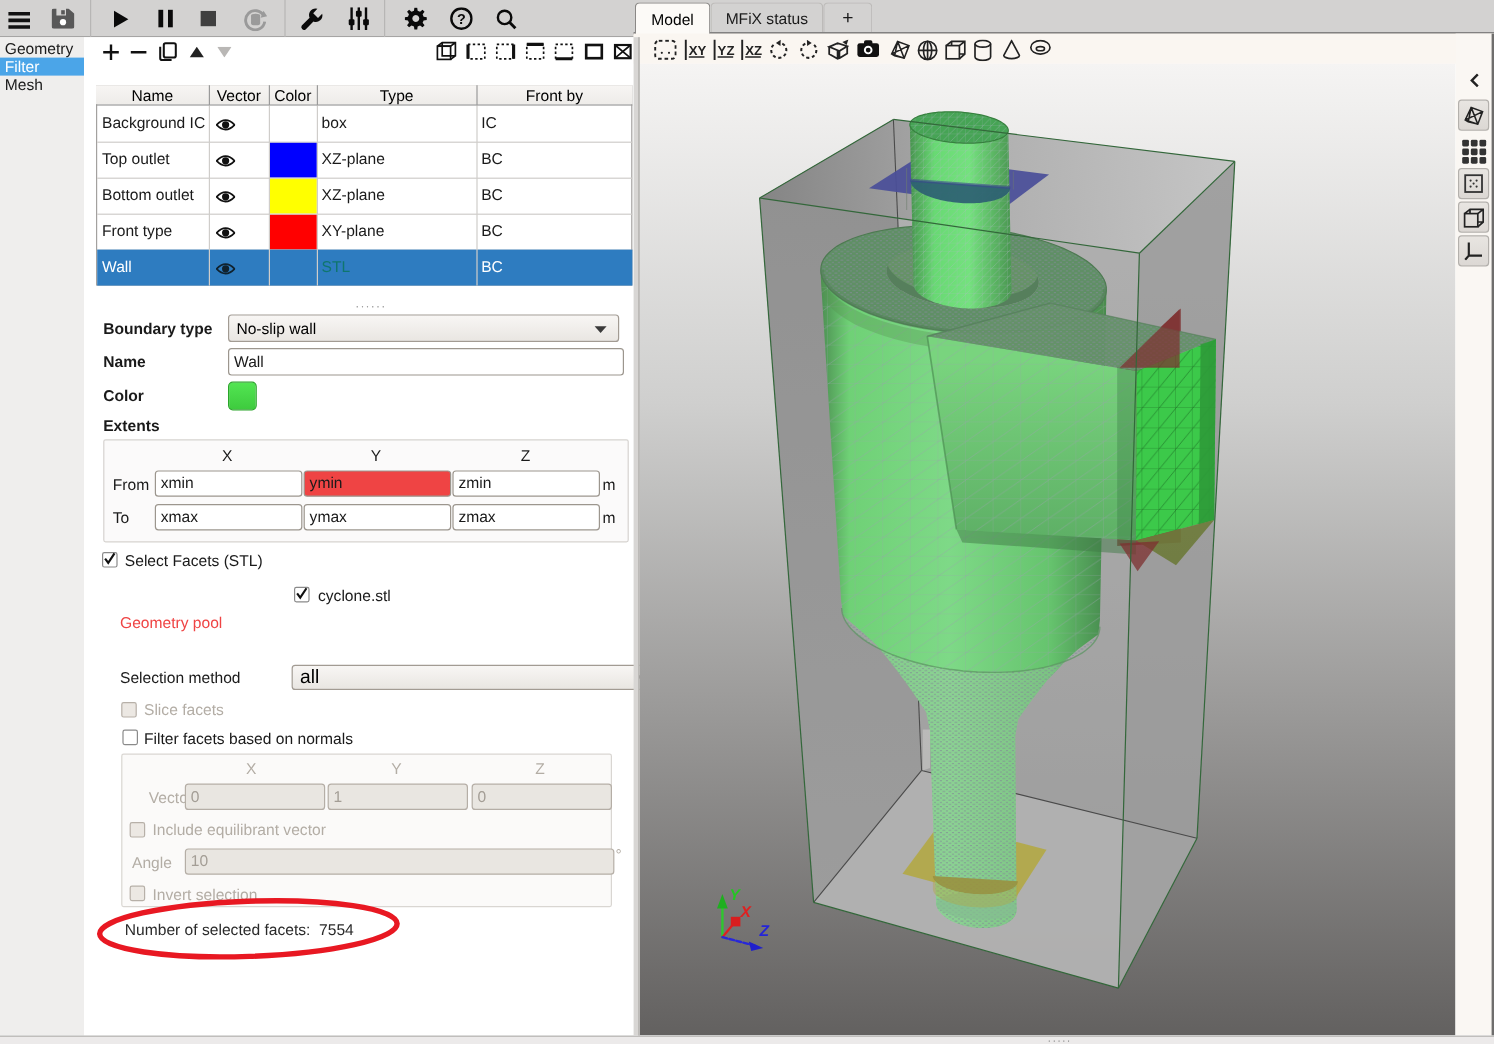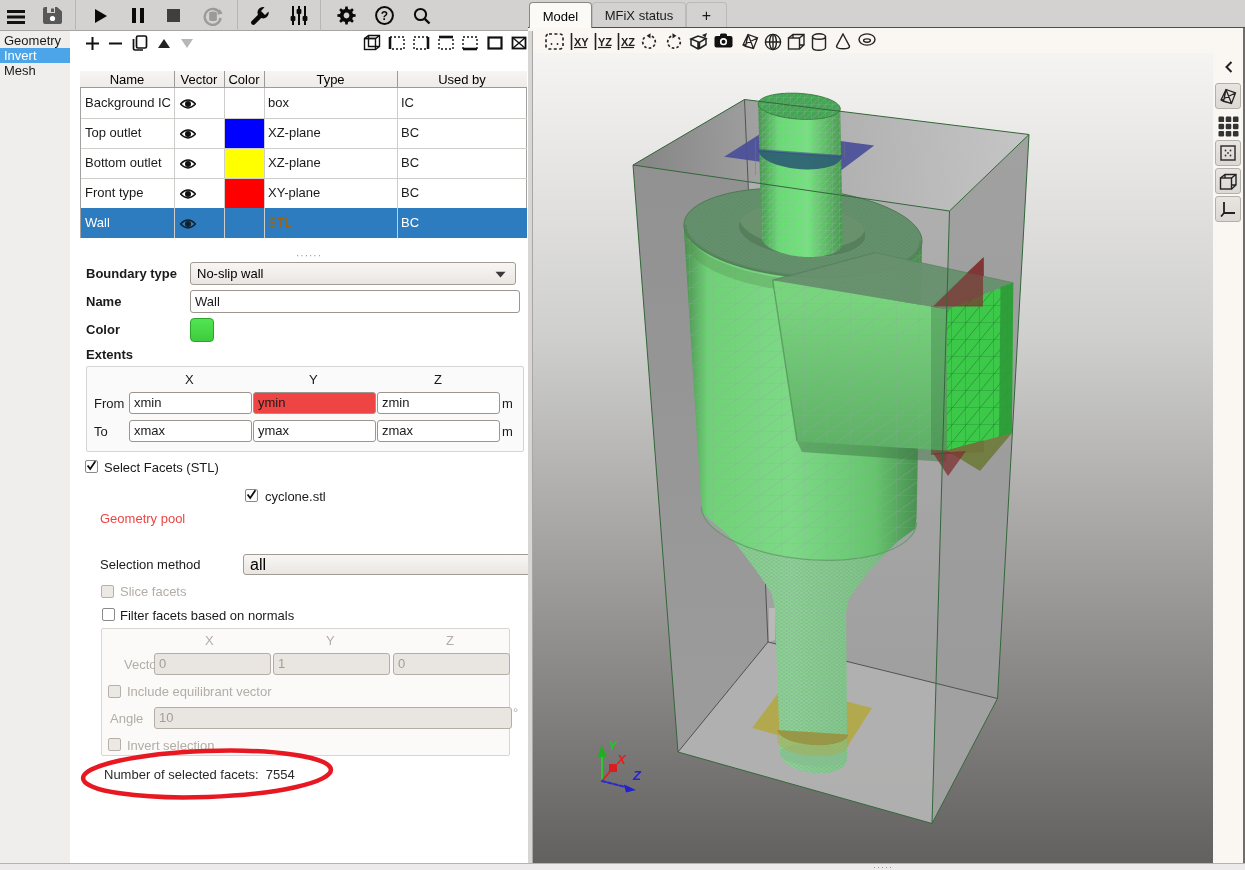--- a/index.html
+++ b/index.html
@@ -61,21 +61,21 @@
     </svg></div>
 <div class="abs" style="left:528px;top:0;width:717px;height:27px;background:#d3d2d1"></div>
 <div class="abs" style="left:528px;top:26.5px;width:717px;height:2px;background:#4e4d4c"></div>
 <div class="abs" style="left:528px;top:28px;width:717px;height:25px;background:#faf6f1"></div>
 <div class="abs" style="left:592px;top:2px;width:94px;height:25px;border:1px solid #bcbab8;border-bottom:none;border-radius:4px 4px 0 0;font-size:13px;text-align:center;line-height:26px;color:#1a1a1a">MFiX status</div>
 <div class="abs" style="left:686px;top:2px;width:41px;height:25px;border:1px solid #bcbab8;border-bottom:none;border-radius:4px 4px 0 0;font-size:16px;text-align:center;line-height:25px;color:#1a1a1a">+</div>
 <div class="abs" style="left:529px;top:2px;width:63px;height:27px;background:#fcfaf7;border:1px solid #8a8886;border-bottom:none;border-radius:4px 4px 0 0;font-size:13px;text-align:center;line-height:27px">Model</div>
 <div class="abs" style="left:0;top:31px;width:70px;height:832px;background:#efeeed"></div>
 <div style="position:absolute;left:4px;top:33px;font-size:13px;font-weight:normal;color:#1a1a1a;white-space:nowrap">Geometry</div>
 <div class="abs" style="left:0;top:48px;width:70px;height:15px;background:#4ba5e8"></div>
-<div style="position:absolute;left:4px;top:48px;font-size:13px;font-weight:normal;color:#fff;white-space:nowrap">Invert</div>
+<div style="position:absolute;left:4px;top:48px;font-size:13px;font-weight:normal;color:#fff;white-space:nowrap">Filter</div>
 <div style="position:absolute;left:4px;top:63px;font-size:13px;font-weight:normal;color:#1a1a1a;white-space:nowrap">Mesh</div>
 <div class="abs" style="left:70px;top:31px;width:458px;height:832px;background:#fff"></div>
 <div class="abs" style="left:85px;top:36px;line-height:0"><svg width="15" height="15" viewBox="0 0 15 15">
       <path d="M7.5 1 v13 M1 7.5 h13" stroke="#111" stroke-width="2"></path>
     </svg></div>
 <div class="abs" style="left:108px;top:36px;line-height:0"><svg width="15" height="15" viewBox="0 0 15 15">
       <path d="M1 7.5 h13" stroke="#111" stroke-width="2"></path>
     </svg></div>
 <div class="abs" style="left:132px;top:35px;line-height:0"><svg width="16" height="16" viewBox="0 0 16 16">
       <rect x="4.5" y="1" width="10" height="12" rx="1.5" fill="none" stroke="#111" stroke-width="1.7"></rect>
@@ -118,21 +118,21 @@
     </svg></div>
 <div class="abs" style="left:80px;top:71px;width:447px;height:167px;border:1px solid #a3a19f"></div>
 <div class="abs" style="left:80px;top:71px;width:447px;height:17px;background:linear-gradient(#f7f5f3,#eeece9);border-bottom:1px solid #9a9a9a"></div>
 <div class="abs" style="left:80px;top:72px;width:94px;height:16px;font-size:13px;text-align:center;line-height:16px">Name</div>
 <div class="abs" style="left:174px;top:72px;width:50px;height:16px;font-size:13px;text-align:center;line-height:16px">Vector</div>
 <div class="abs" style="left:174px;top:71px;width:1px;height:17px;background:#9a9a9a"></div>
 <div class="abs" style="left:224px;top:72px;width:40px;height:16px;font-size:13px;text-align:center;line-height:16px">Color</div>
 <div class="abs" style="left:224px;top:71px;width:1px;height:17px;background:#9a9a9a"></div>
 <div class="abs" style="left:264px;top:72px;width:133px;height:16px;font-size:13px;text-align:center;line-height:16px">Type</div>
 <div class="abs" style="left:264px;top:71px;width:1px;height:17px;background:#9a9a9a"></div>
-<div class="abs" style="left:397px;top:72px;width:130px;height:16px;font-size:13px;text-align:center;line-height:16px">Used by</div>
+<div class="abs" style="left:397px;top:72px;width:130px;height:16px;font-size:13px;text-align:center;line-height:16px">Front by</div>
 <div class="abs" style="left:397px;top:71px;width:1px;height:17px;background:#9a9a9a"></div>
 <div class="abs" style="left:85px;top:95px;font-size:13px;color:#1a1a1a;white-space:nowrap">Background IC</div>
 <div class="abs" style="left:180px;top:98px;line-height:0"><svg width="16" height="12" viewBox="0 0 16 12">
       <path d="M0.5 6 Q8 -1.8 15.5 6 Q8 13.8 0.5 6 Z" fill="none" stroke="#111" stroke-width="1.5"></path>
       <circle cx="8" cy="6" r="3" fill="#111"></circle>
     </svg></div>
 <div class="abs" style="left:268px;top:95px;font-size:13px;color:#1a1a1a">box</div>
 <div class="abs" style="left:401px;top:95px;font-size:13px;color:#1a1a1a">IC</div>
 <div class="abs" style="left:81px;top:118px;width:446px;height:1px;background:#cfcdca"></div>
 <div class="abs" style="left:85px;top:125px;font-size:13px;color:#1a1a1a;white-space:nowrap">Top outlet</div>
@@ -161,21 +161,21 @@
 <div class="abs" style="left:225px;top:179px;width:39px;height:29px;background:#ff0000"></div>
 <div class="abs" style="left:268px;top:185px;font-size:13px;color:#1a1a1a">XY-plane</div>
 <div class="abs" style="left:401px;top:185px;font-size:13px;color:#1a1a1a">BC</div>
 <div class="abs" style="left:81px;top:208px;width:446px;height:1px;background:#cfcdca"></div>
 <div class="abs" style="left:81px;top:208px;width:446px;height:30px;background:#2e7cc0"></div>
 <div class="abs" style="left:85px;top:215px;font-size:13px;color:#fff;white-space:nowrap">Wall</div>
 <div class="abs" style="left:180px;top:218px;line-height:0"><svg width="16" height="12" viewBox="0 0 16 12">
       <path d="M0.5 6 Q8 -1.8 15.5 6 Q8 13.8 0.5 6 Z" fill="none" stroke="#10222e" stroke-width="1.5"></path>
       <circle cx="8" cy="6" r="3" fill="#10222e"></circle>
     </svg></div>
-<div class="abs" style="left:268px;top:215px;font-size:13px;color:#a16207">STL</div>
+<div class="abs" style="left:268px;top:215px;font-size:13px;color:#0f766e">STL</div>
 <div class="abs" style="left:401px;top:215px;font-size:13px;color:#fff">BC</div>
 <div class="abs" style="left:174px;top:88px;width:1px;height:150px;background:#cfcdca"></div>
 <div class="abs" style="left:224px;top:88px;width:1px;height:150px;background:#cfcdca"></div>
 <div class="abs" style="left:264px;top:88px;width:1px;height:150px;background:#cfcdca"></div>
 <div class="abs" style="left:397px;top:88px;width:1px;height:150px;background:#cfcdca"></div>
 <div class="abs" style="left:296px;top:250px;font-size:10px;color:#999;letter-spacing:1px">······</div>
 <div style="position:absolute;left:86px;top:266px;font-size:13px;font-weight:bold;color:#1a1a1a;white-space:nowrap">Boundary type</div>
 <div style="position:absolute;left:190px;top:262px;width:326px;height:23px;border:1px solid #a29b93;border-radius:3px;background:linear-gradient(#f8f6f4,#e9e6e2);box-sizing:border-box;font-size:13px;line-height:21px;padding-left:6px">No-slip wall<svg width="11" height="7" viewBox="0 0 11 7" style="position:absolute;right:9px;top:8px">
       <path d="M0.5 0.8 L5.5 6.5 L10.5 0.8 Z" fill="#3a3a3a"></path>
     </svg></div>

